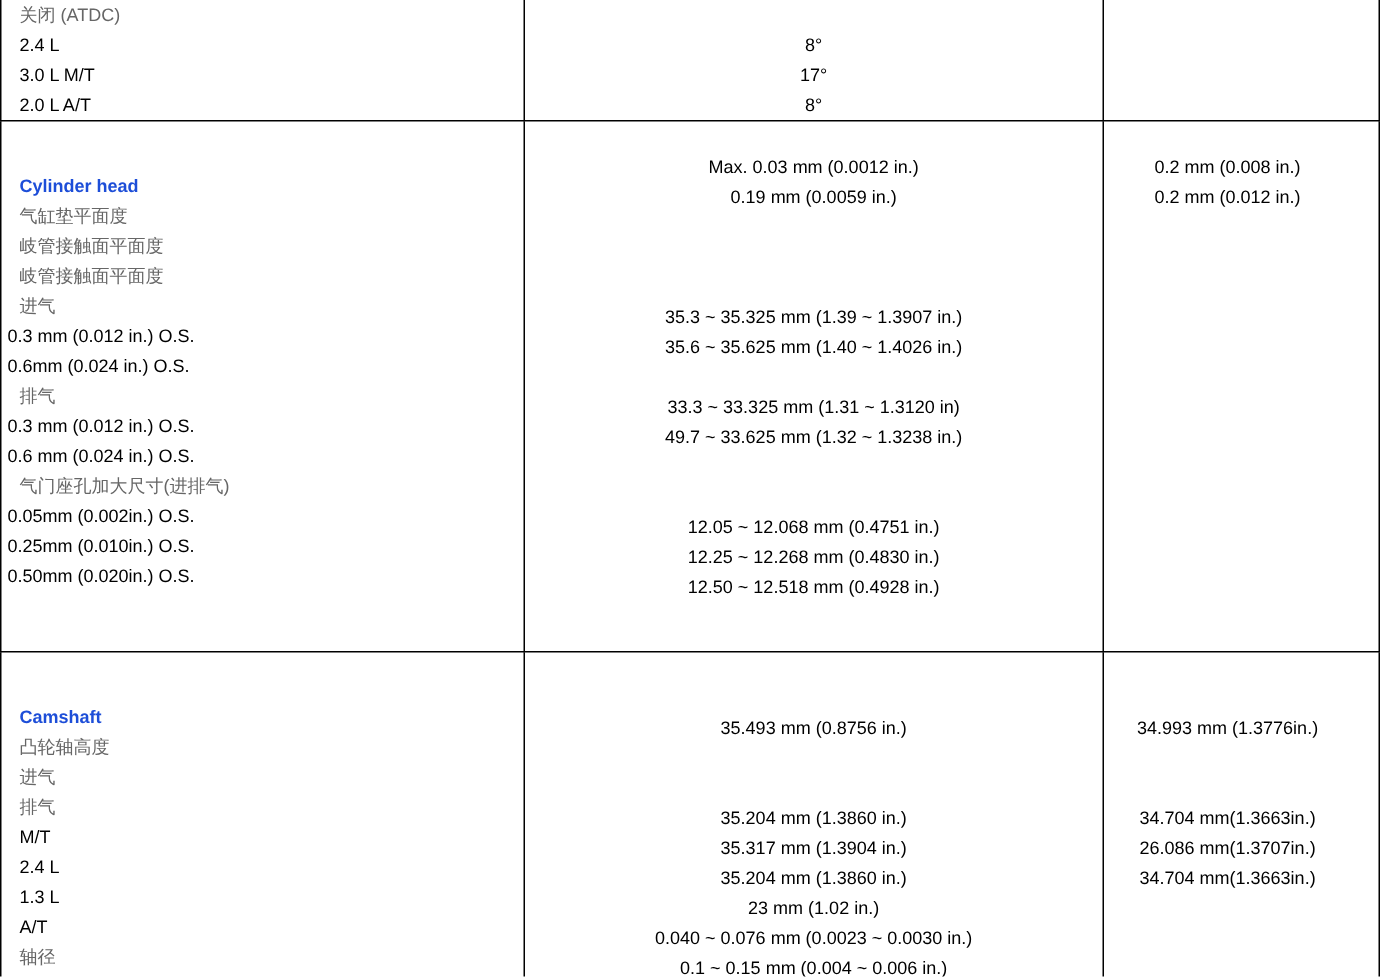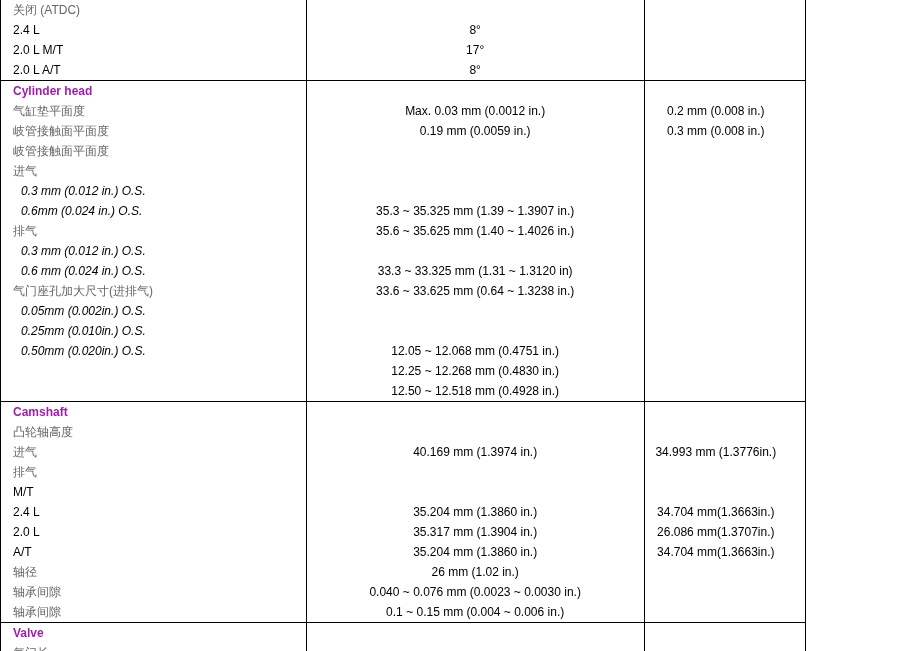--- a/index.html
+++ b/index.html
@@ -4,21 +4,21 @@
 <style>
   body {
     margin: 0;
     padding: 0;
     font-family: Arial, "Microsoft YaHei", sans-serif;
     font-size: 12px;
     color: #000;
     background: #fff;
   }
   .page {
-    width: 806px;
+    width: 920px;
     height: 651px;
     box-sizing: border-box;
     padding: 0;
   }
   table {
     width: 100%;
     border-collapse: collapse;
     table-layout: fixed;
   }
   td {
@@ -26,35 +26,35 @@
     vertical-align: top;
     border-bottom: 1px solid #000;
   }
   td.col1 { width: 38%; border-left: 1px solid #000; border-right: 1px solid #000; }
   td.col2 { width: 42%; border-right: 1px solid #000; }
   td.col3 { width: 20%; border-right: 1px solid #000; }
   .cell { padding: 2px 4px 2px 12px; line-height: 16px; }
   .col2 .cell { text-align: center; padding-left: 4px; padding-right: 4px; }
   .col3 .cell { text-align: center; padding-left: 4px; padding-right: 22px; }
   .lbl { color: #666; }
-  .bold { font-weight: bold; color: #a21caf; }
+  .bold { font-weight: bold; color: #1d4ed8; margin-top: 33px; }
   .row { height: 16px; }
-  .outdent { padding-left: 20px; font-style: italic; }
+  .outdent { padding-left: 4px; }
 </style>
 </head>
 <body>
 
 <div class="page">
   <table>
     <tbody id="tbody">
         <tr>
           <td class="col1">
             <div class="cell row lbl">关闭  (ATDC)</div>
             <div class="cell row">2.4 L</div>
-            <div class="cell row">2.0 L M/T</div>
+            <div class="cell row">3.0 L M/T</div>
             <div class="cell row">2.0 L A/T</div>
           </td>
           <td class="col2">
             <div class="cell row">&nbsp;</div>
             <div class="cell row">8°</div>
             <div class="cell row">17°</div>
             <div class="cell row">8°</div>
           </td>
           <td class="col3">
             <div class="cell row">&nbsp;</div>
@@ -86,31 +86,31 @@
             <div class="cell row">&nbsp;</div>
             <div class="cell row">Max. 0.03 mm (0.0012 in.)</div>
             <div class="cell row">0.19 mm (0.0059 in.)</div>
             <div class="cell row">&nbsp;</div>
             <div class="cell row">&nbsp;</div>
             <div class="cell row">&nbsp;</div>
             <div class="cell row">35.3 ~ 35.325 mm (1.39 ~ 1.3907 in.)</div>
             <div class="cell row">35.6 ~ 35.625 mm (1.40 ~ 1.4026 in.)</div>
             <div class="cell row">&nbsp;</div>
             <div class="cell row">33.3 ~ 33.325 mm (1.31 ~ 1.3120 in)</div>
-            <div class="cell row">33.6 ~ 33.625 mm (0.64 ~ 1.3238 in.)</div>
+            <div class="cell row">49.7 ~ 33.625 mm (1.32 ~ 1.3238 in.)</div>
             <div class="cell row">&nbsp;</div>
             <div class="cell row">&nbsp;</div>
             <div class="cell row">12.05 ~ 12.068 mm (0.4751 in.)</div>
             <div class="cell row">12.25 ~ 12.268 mm (0.4830 in.)</div>
             <div class="cell row">12.50 ~ 12.518 mm (0.4928 in.)</div>
           </td>
           <td class="col3">
             <div class="cell row">&nbsp;</div>
             <div class="cell row">0.2 mm (0.008 in.)</div>
-            <div class="cell row">0.3 mm (0.008 in.)</div>
+            <div class="cell row">0.2 mm (0.012 in.)</div>
             <div class="cell row">&nbsp;</div>
             <div class="cell row">&nbsp;</div>
             <div class="cell row">&nbsp;</div>
             <div class="cell row">&nbsp;</div>
             <div class="cell row">&nbsp;</div>
             <div class="cell row">&nbsp;</div>
             <div class="cell row">&nbsp;</div>
             <div class="cell row">&nbsp;</div>
             <div class="cell row">&nbsp;</div>
             <div class="cell row">&nbsp;</div>
@@ -120,36 +120,36 @@
           </td>
         </tr>
         <tr>
           <td class="col1">
             <div class="cell row bold">Camshaft</div>
             <div class="cell row lbl">凸轮轴高度</div>
             <div class="cell row lbl">进气</div>
             <div class="cell row lbl">排气</div>
             <div class="cell row">M/T</div>
             <div class="cell row">2.4 L</div>
-            <div class="cell row">2.0 L</div>
+            <div class="cell row">1.3 L</div>
             <div class="cell row">A/T</div>
             <div class="cell row lbl">轴径</div>
             <div class="cell row lbl">轴承间隙</div>
             <div class="cell row lbl">轴承间隙</div>
           </td>
           <td class="col2">
             <div class="cell row">&nbsp;</div>
             <div class="cell row">&nbsp;</div>
-            <div class="cell row">40.169 mm (1.3974 in.)</div>
+            <div class="cell row">35.493 mm (0.8756 in.)</div>
             <div class="cell row">&nbsp;</div>
             <div class="cell row">&nbsp;</div>
             <div class="cell row">35.204 mm (1.3860 in.)</div>
             <div class="cell row">35.317 mm (1.3904 in.)</div>
             <div class="cell row">35.204 mm (1.3860 in.)</div>
-            <div class="cell row">26 mm (1.02 in.)</div>
+            <div class="cell row">23 mm (1.02 in.)</div>
             <div class="cell row">0.040 ~ 0.076 mm (0.0023 ~ 0.0030 in.)</div>
             <div class="cell row">0.1 ~ 0.15 mm (0.004 ~ 0.006 in.)</div>
           </td>
           <td class="col3">
             <div class="cell row">&nbsp;</div>
             <div class="cell row">&nbsp;</div>
             <div class="cell row">34.993 mm (1.3776in.)</div>
             <div class="cell row">&nbsp;</div>
             <div class="cell row">&nbsp;</div>
             <div class="cell row">34.704 mm(1.3663in.)</div>

